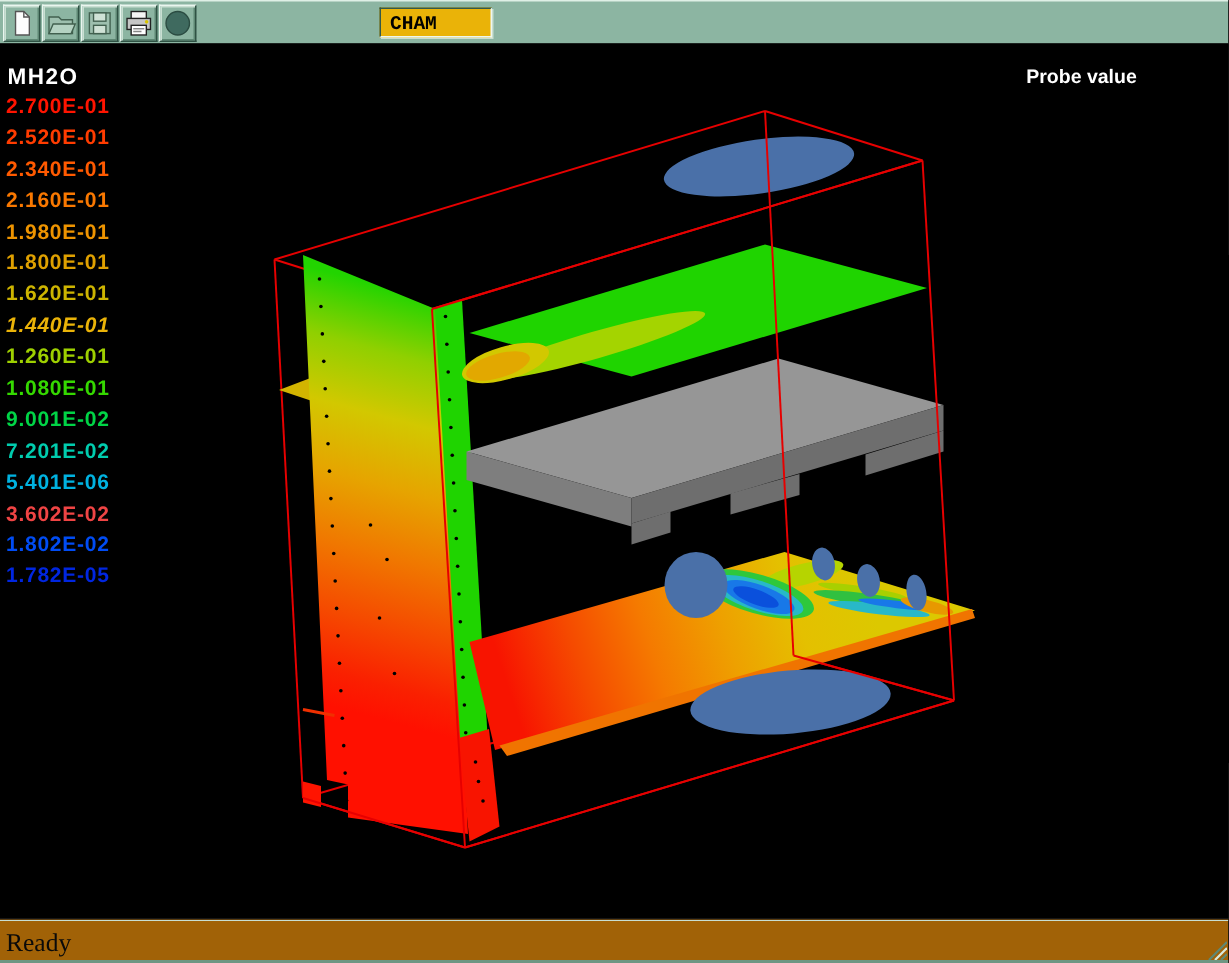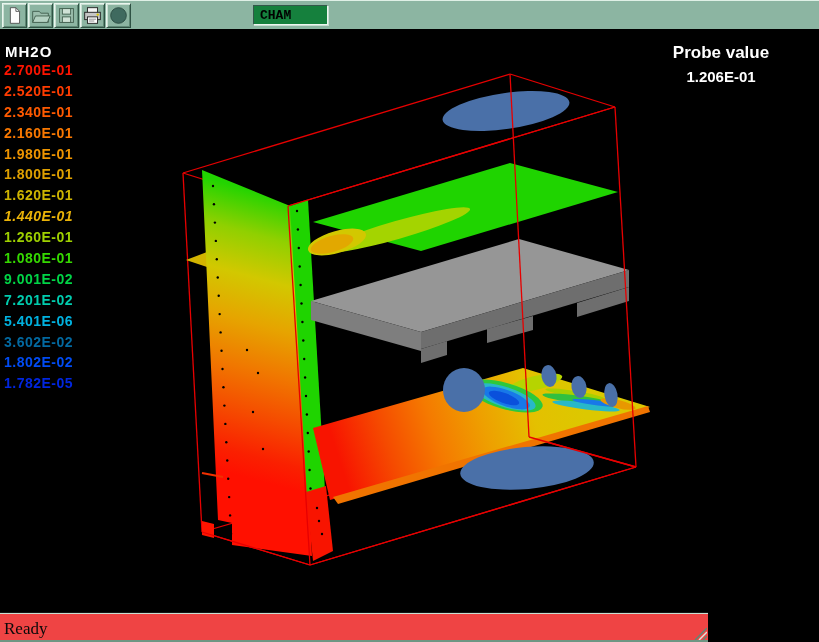--- a/index.html
+++ b/index.html
@@ -7,38 +7,38 @@
        font-family:"Liberation Sans",sans-serif;}
   
   .toolbar{position:absolute;left:0;top:0;width:819px;height:29px;background:#8CB5A2;
            border-top:1px solid #DFF0E6;box-sizing:border-box;}
   .toolbar:after{content:"";position:absolute;left:0;top:29px;width:819px;height:3px;background:#060606;}
   .tb-buttons{position:absolute;left:2px;top:2px;display:flex;gap:1px;}
   .tb-btn{width:25px;height:25px;background:#8CB5A2;box-sizing:border-box;
           border:1px solid;border-color:#EAF6EF #2F5244 #2F5244 #EAF6EF;
           box-shadow:inset 1px 1px 0 #C9DFD2, inset -1px -1px 0 #5E8874;cursor:pointer;}
   .tb-btn svg{width:23px;height:23px;display:block;}
-  .tb-field{position:absolute;top:4px;height:20px;background:#15803d;color:#000;
+  .tb-field{position:absolute;top:4px;height:20px;background:#eab308;color:#000;
             font-family:"Liberation Mono","DejaVu Sans Mono",monospace;font-size:13px;font-weight:bold;
             border:1px solid;border-color:#33584A #EDF7F0 #EDF7F0 #33584A;
             box-shadow:1px 1px 0 #C9DFD2;padding:0 0 0 6px;box-sizing:border-box;}
   #field-cham{left:253px;width:75px;}
   #field-domain{left:350px;width:147px;}
   
   .viewport{position:absolute;left:0;top:29px;width:819px;height:426px;background:#000;}
   #scene{position:absolute;left:0;top:0;}
   .var-title{position:absolute;left:5px;top:14px;color:#FFFFFF;font-size:15px;font-weight:bold;letter-spacing:1px;}
   .legend{position:absolute;left:4px;top:33px;}
   .legend-row{height:20.9px;display:flex;align-items:flex-start;}
   .legend-row span{font-size:14px;font-weight:bold;letter-spacing:0.5px;white-space:pre;}
   .probe{position:absolute;left:650px;top:14px;width:142px;text-align:center;color:#FFFFFF;}
-  .probe-label{font-size:17px;font-weight:bold;}
+  .probe-label{font-size:13px;font-weight:bold;}
   .probe-value{font-size:15px;font-weight:bold;margin-top:5px;}
   
-  .statusbar{position:absolute;left:0;top:612px;width:708px;height:30px;background:#ef4444;
+  .statusbar{position:absolute;left:0;top:612px;width:819px;height:30px;background:#a16207;
              border-top:1px solid #161616;box-sizing:border-box;
              box-shadow:inset 0 1px 0 #C9DFD2, inset 0 -2px 0 #6E9683;}
   .status-text{position:absolute;left:4px;top:6px;color:#0A0A0A;
                font-family:"Liberation Serif",serif;font-size:17px;}
   .grip{position:absolute;right:1px;bottom:2px;}
 </style>
 </head>
 <body>
 
 <div class="app">
@@ -234,32 +234,31 @@
         <div class="legend-row">
           <span style="color: rgb(0, 212, 70);">9.001E-02</span>
         </div>
         <div class="legend-row">
           <span style="color: rgb(0, 204, 174);">7.201E-02</span>
         </div>
         <div class="legend-row">
           <span style="color: rgb(0, 178, 224);">5.401E-06</span>
         </div>
         <div class="legend-row">
-          <span style="color: #0369a1;">3.602E-02</span>
+          <span style="color: #ef4444;">3.602E-02</span>
         </div>
         <div class="legend-row">
           <span style="color: rgb(0, 76, 244);">1.802E-02</span>
         </div>
         <div class="legend-row">
           <span style="color: rgb(0, 38, 224);">1.782E-05</span>
         </div>
       </div>
     <div class="probe">
       <div class="probe-label">Probe value</div>
-      <div class="probe-value">1.206E-01</div>
     </div>
   </div>
 
   <div class="statusbar">
     <span class="status-text">Ready</span>
     <svg class="grip" width="15" height="15">
       <g stroke-width="1.5">
         <line x1="3" y1="15" x2="15" y2="3" stroke="#5E8874"></line>
         <line x1="7" y1="15" x2="15" y2="7" stroke="#D8EADF"></line>
         <line x1="11" y1="15" x2="15" y2="11" stroke="#5E8874"></line>

